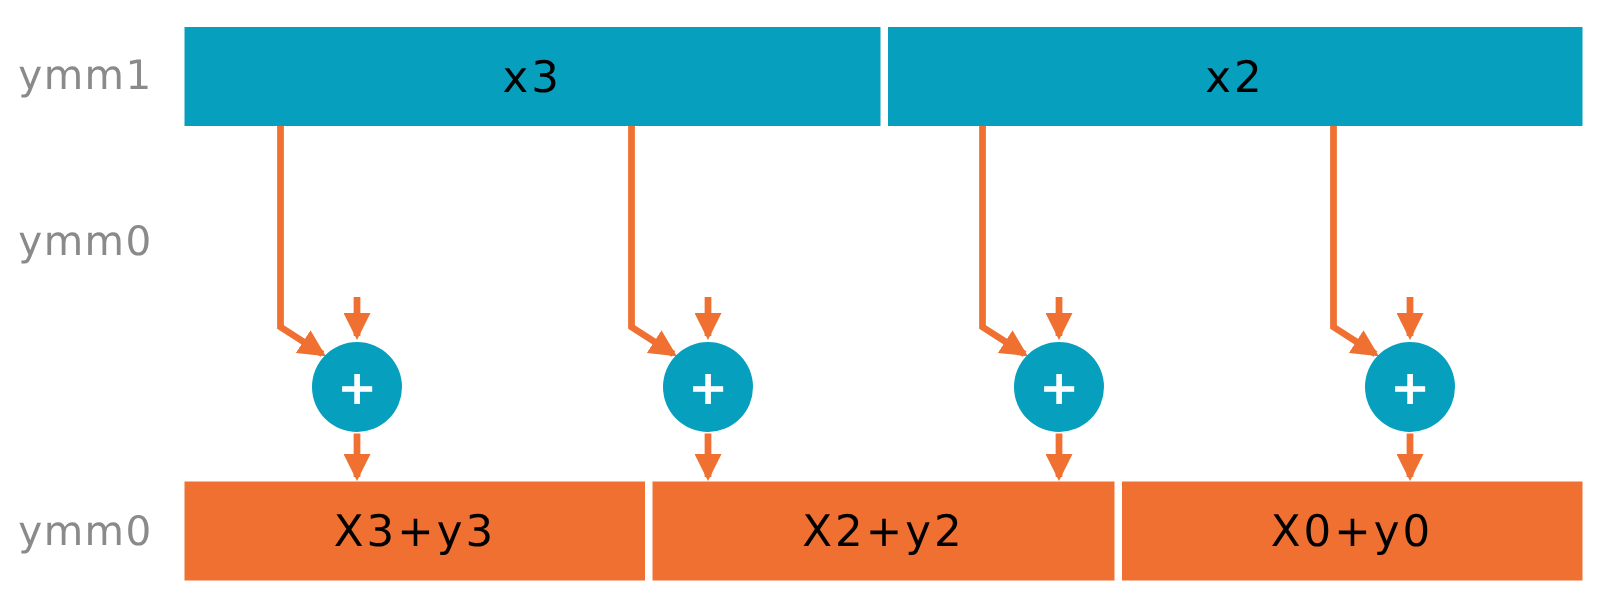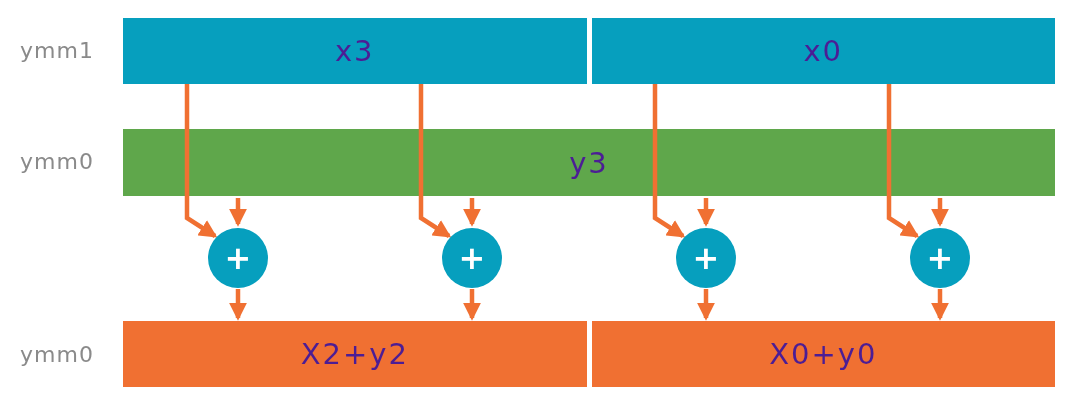--- a/index.html
+++ b/index.html
@@ -12,21 +12,21 @@
     font-family: "DejaVu Sans", sans-serif;
   }
   .reg-label {
     position: absolute;
     left: 0;
     width: 114px;
     height: 40px;
     line-height: 40px;
     text-align: center;
     color: #8a8a8a;
-    font-size: 22px;
+    font-size: 27px;
     letter-spacing: 1px;
     user-select: none;
   }
   .label-ymm1  { top: 31px; }
   .label-ymm0a { top: 142px; }
   .label-ymm0b { top: 335px; }
 
   .reg-row {
     position: absolute;
     left: 123px;
@@ -35,21 +35,21 @@
     gap: 5px;
   }
   .row-x { top: 18px;  height: 66px; }
   .row-y { top: 129px; height: 67px; }
   .row-r { top: 321px; height: 66px; }
   .cell {
     flex: 1;
     display: flex;
     align-items: center;
     justify-content: center;
-    color: #4c1d95;
+    color: #000000;
     font-size: 29px;
     letter-spacing: 2px;
     user-select: none;
   }
   .row-x .cell { background: #069fbe; }
   .row-y .cell { background: #5fa74b; }
   .row-r .cell { background: #f07032; }
 
   .overlay {
     position: absolute;
@@ -77,28 +77,28 @@
 <body>
 
 <div class="canvas">
 
   <div class="reg-label label-ymm1">ymm1</div>
   <div class="reg-label label-ymm0a">ymm0</div>
   <div class="reg-label label-ymm0b">ymm0</div>
 
   <div class="reg-row row-x">
     <div class="cell">x3</div>
-    <div class="cell">x0</div>
+    <div class="cell">x2</div>
   </div>
 
   <div class="reg-row row-y">
-    <div class="cell">y3</div>
   </div>
 
   <div class="reg-row row-r">
+    <div class="cell">X3+y3</div>
     <div class="cell">X2+y2</div>
     <div class="cell">X0+y0</div>
   </div>
 
   <svg class="overlay" width="1076" height="404" viewBox="0 0 1076 404" xmlns="http://www.w3.org/2000/svg">
     <defs>
       <marker id="ah" viewBox="0 0 10 10" refX="8.5" refY="5" markerWidth="4" markerHeight="4" orient="auto">
         <path d="M0 0 L10 5 L0 10 Z" fill="#f07032"></path>
       </marker>
     </defs>

